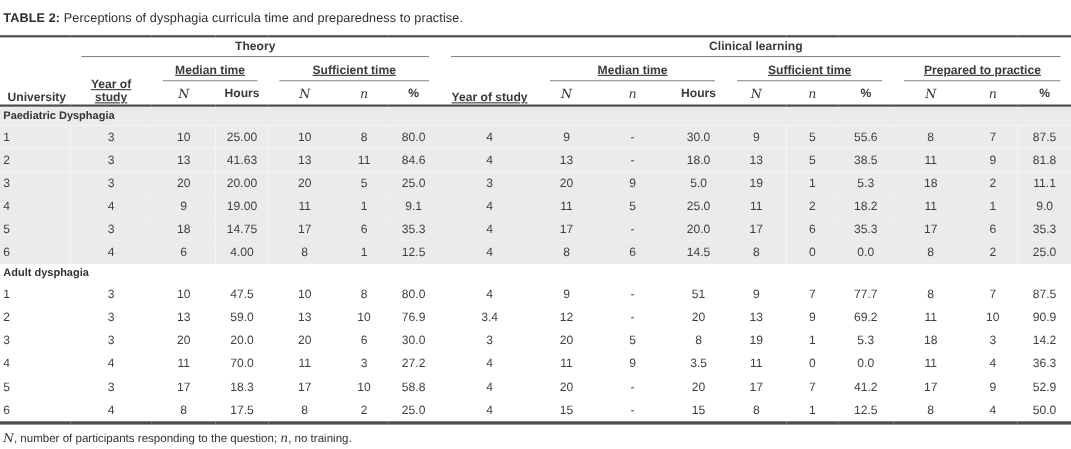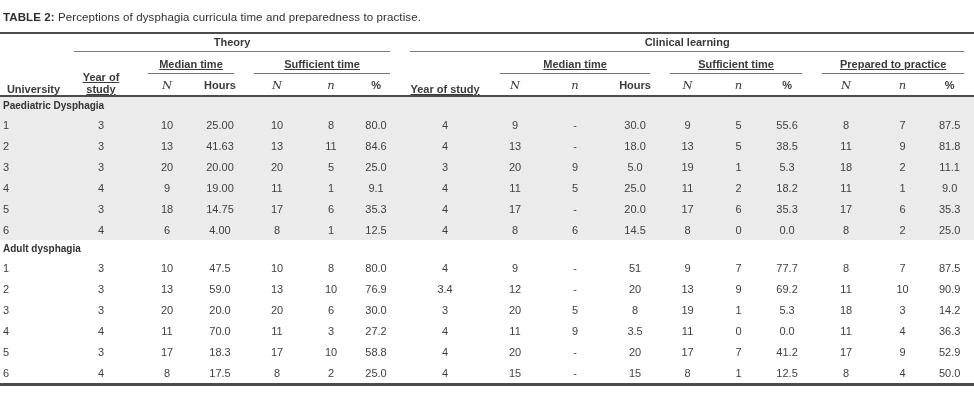--- a/index.html
+++ b/index.html
@@ -394,14 +394,17 @@
           <td>8</td>
           <td>1</td>
           <td>12.5</td>
           <td>8</td>
           <td>4</td>
           <td>50.0</td>
         </tr>
       </tbody>
   </table>
 
+  <div class="footnote">
+    <span class="nvar">N</span><span>, number of participants responding to the question; </span><span class="nvar">n</span><span>, no training.</span>
+  </div>
 
 </div>
 
 </body></html>

